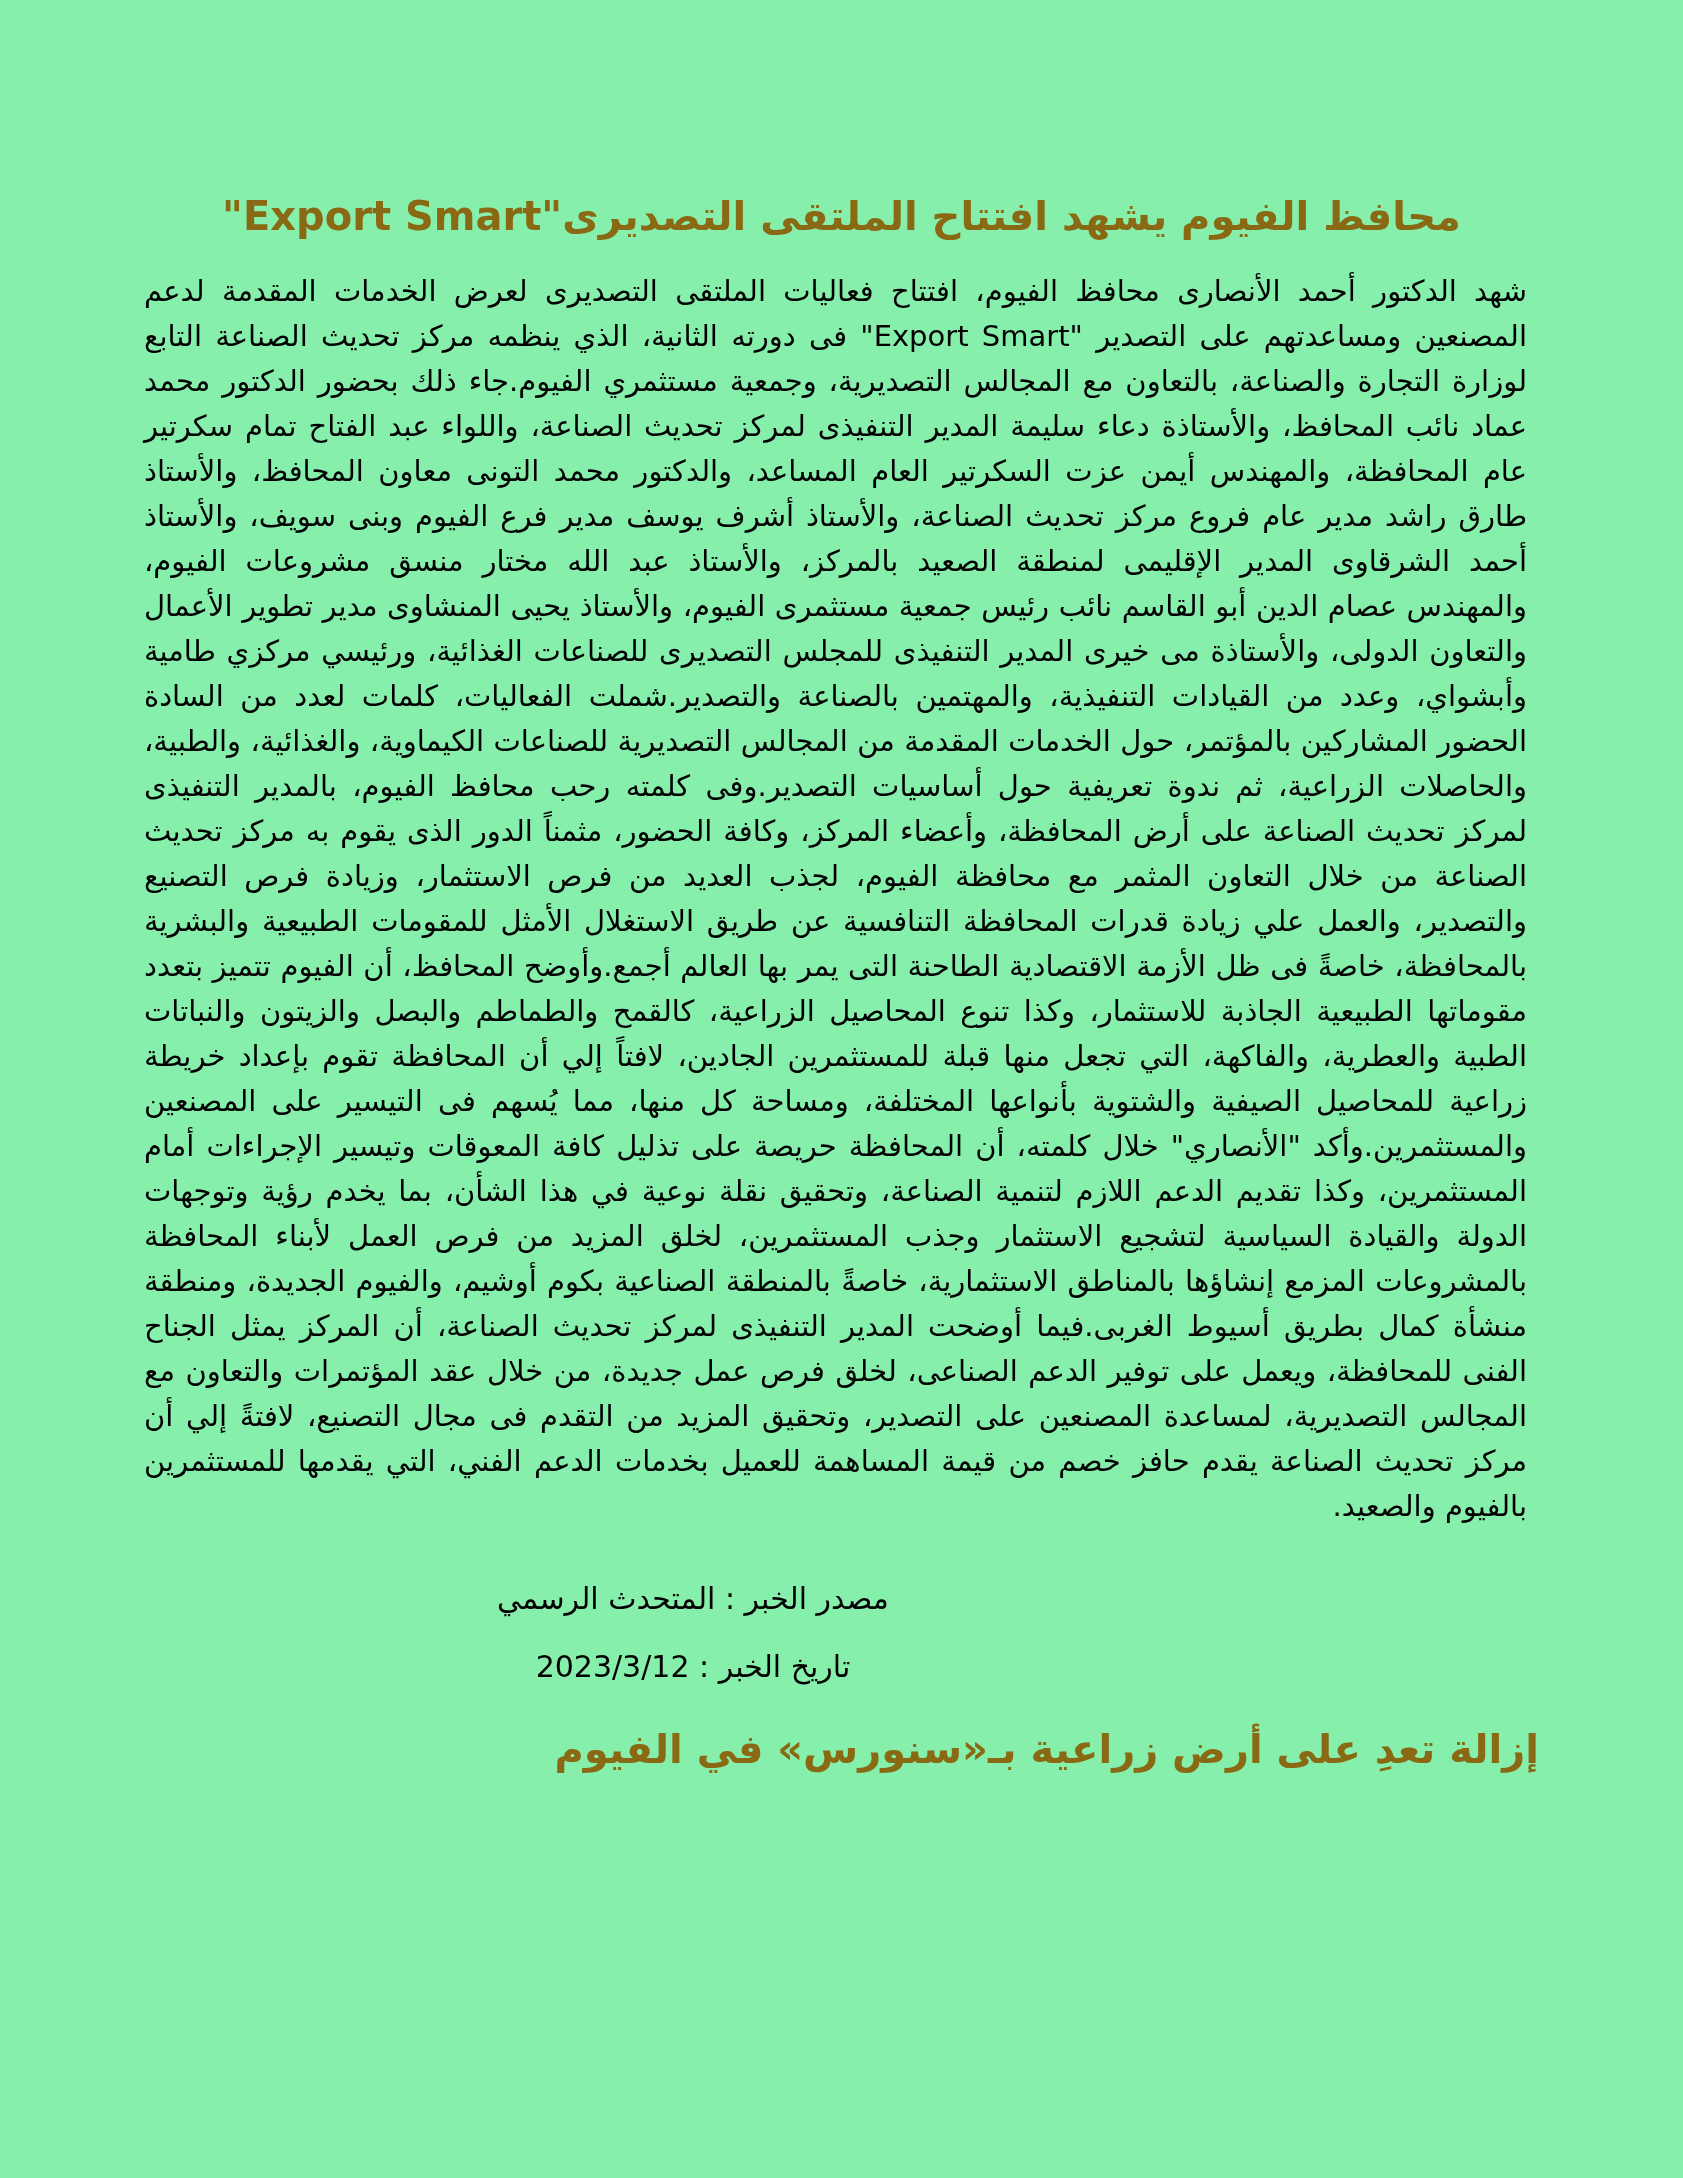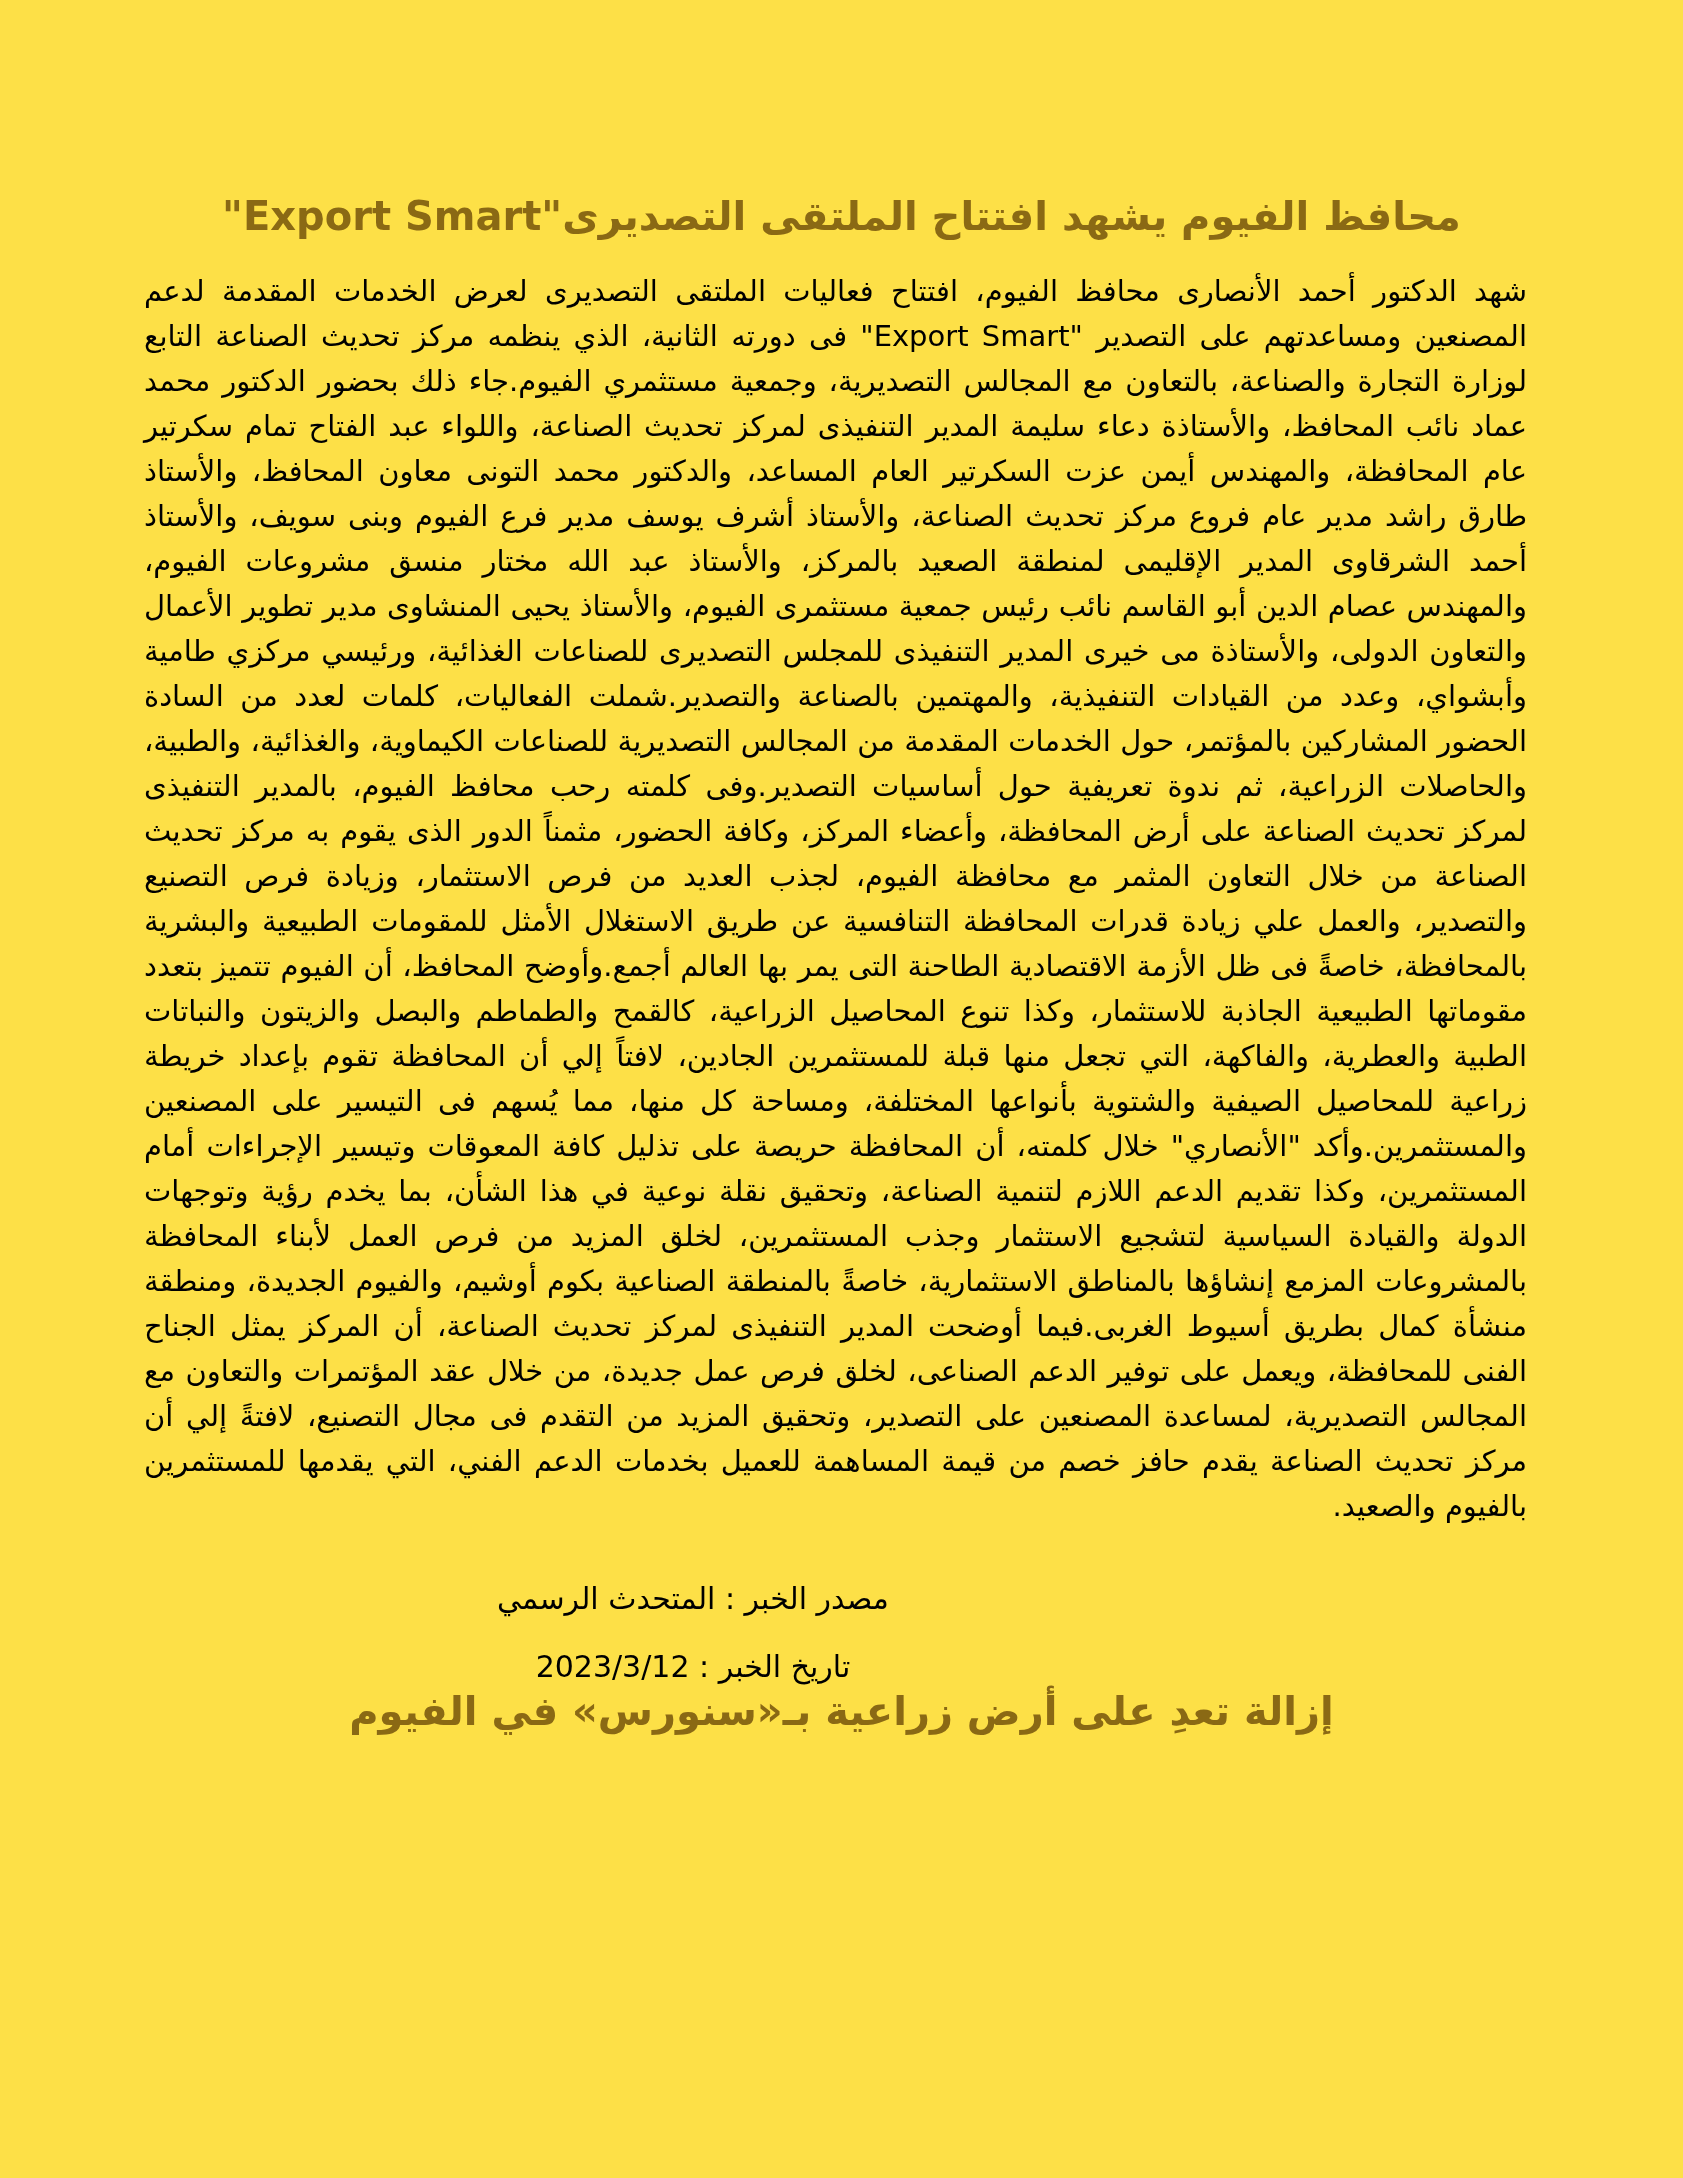--- a/index.html
+++ b/index.html
@@ -4,21 +4,21 @@
 <style>
   html, body {
     margin: 0;
     padding: 0;
     background: #ffffff;
   }
   .page {
     position: relative;
     width: 1683px;
     height: 2178px;
-    background: #fde047;
+    background: #86efac;
     overflow: hidden;
     direction: rtl;
     font-family: "DejaVu Sans", sans-serif;
   }
   .content {
     padding: 0 144px;
   }
   .headline {
     margin: 0;
     padding-top: 191px;
@@ -51,21 +51,23 @@
     padding-right: 0;
     
     margin-right: 297px;
   }
   .meta.date {
     margin-top: 30px;
     margin-right: 297px;
   }
   .headline.next {
     padding-top: 0;
+    margin-top: 38px;
     font-size: 40px;
+    text-align: right;
   }
 </style>
 </head>
 <body>
 
 <div class="page">
   <div class="content">
     <h1 class="headline">محافظ الفيوم يشهد افتتاح الملتقى التصديرى"Export Smart"</h1>
 
     <p class="body-text">شهد الدكتور أحمد الأنصارى محافظ الفيوم، افتتاح فعاليات الملتقى التصديرى لعرض الخدمات المقدمة لدعم المصنعين ومساعدتهم على التصدير "Export Smart" فى دورته الثانية، الذي ينظمه مركز تحديث الصناعة التابع لوزارة التجارة والصناعة، بالتعاون مع المجالس التصديرية، وجمعية مستثمري الفيوم.جاء ذلك بحضور الدكتور محمد عماد نائب المحافظ، والأستاذة دعاء سليمة المدير التنفيذى لمركز تحديث الصناعة، واللواء عبد الفتاح تمام سكرتير عام المحافظة، والمهندس أيمن عزت السكرتير العام المساعد، والدكتور محمد التونى معاون المحافظ، والأستاذ طارق راشد مدير عام فروع مركز تحديث الصناعة، والأستاذ أشرف يوسف مدير فرع الفيوم وبنى سويف، والأستاذ أحمد الشرقاوى المدير الإقليمى لمنطقة الصعيد بالمركز، والأستاذ عبد الله مختار منسق مشروعات الفيوم، والمهندس عصام الدين أبو القاسم نائب رئيس جمعية مستثمرى الفيوم، والأستاذ يحيى المنشاوى مدير تطوير الأعمال والتعاون الدولى، والأستاذة مى خيرى المدير التنفيذى للمجلس التصديرى للصناعات الغذائية، ورئيسي مركزي طامية وأبشواي، وعدد من القيادات التنفيذية، والمهتمين بالصناعة والتصدير.شملت الفعاليات، كلمات لعدد من السادة الحضور المشاركين بالمؤتمر، حول الخدمات المقدمة من المجالس التصديرية للصناعات الكيماوية، والغذائية، والطبية، والحاصلات الزراعية، ثم ندوة تعريفية حول أساسيات التصدير.وفى كلمته رحب محافظ الفيوم، بالمدير التنفيذى لمركز تحديث الصناعة على أرض المحافظة، وأعضاء المركز، وكافة الحضور، مثمناً الدور الذى يقوم به مركز تحديث الصناعة من خلال التعاون المثمر مع محافظة الفيوم، لجذب العديد من فرص الاستثمار، وزيادة فرص التصنيع والتصدير، والعمل علي زيادة قدرات المحافظة التنافسية عن طريق الاستغلال الأمثل للمقومات الطبيعية والبشرية بالمحافظة، خاصةً فى ظل الأزمة الاقتصادية الطاحنة التى يمر بها العالم أجمع.وأوضح المحافظ، أن الفيوم تتميز بتعدد مقوماتها الطبيعية الجاذبة للاستثمار، وكذا تنوع المحاصيل الزراعية، كالقمح والطماطم والبصل والزيتون والنباتات الطبية والعطرية، والفاكهة، التي تجعل منها قبلة للمستثمرين الجادين، لافتاً إلي أن المحافظة تقوم بإعداد خريطة زراعية للمحاصيل الصيفية والشتوية بأنواعها المختلفة، ومساحة كل منها، مما يُسهم فى التيسير على المصنعين والمستثمرين.وأكد "الأنصاري" خلال كلمته، أن المحافظة حريصة على تذليل كافة المعوقات وتيسير الإجراءات أمام المستثمرين، وكذا تقديم الدعم اللازم لتنمية الصناعة، وتحقيق نقلة نوعية في هذا الشأن، بما يخدم رؤية وتوجهات الدولة والقيادة السياسية لتشجيع الاستثمار وجذب المستثمرين، لخلق المزيد من فرص العمل لأبناء المحافظة بالمشروعات المزمع إنشاؤها بالمناطق الاستثمارية، خاصةً بالمنطقة الصناعية بكوم أوشيم، والفيوم الجديدة، ومنطقة منشأة كمال بطريق أسيوط الغربى.فيما أوضحت المدير التنفيذى لمركز تحديث الصناعة، أن المركز يمثل الجناح الفنى للمحافظة، ويعمل على توفير الدعم الصناعى، لخلق فرص عمل جديدة، من خلال عقد المؤتمرات والتعاون مع المجالس التصديرية، لمساعدة المصنعين على التصدير، وتحقيق المزيد من التقدم فى مجال التصنيع، لافتةً إلي أن مركز تحديث الصناعة يقدم حافز خصم من قيمة المساهمة للعميل بخدمات الدعم الفني، التي يقدمها للمستثمرين بالفيوم والصعيد.</p>

